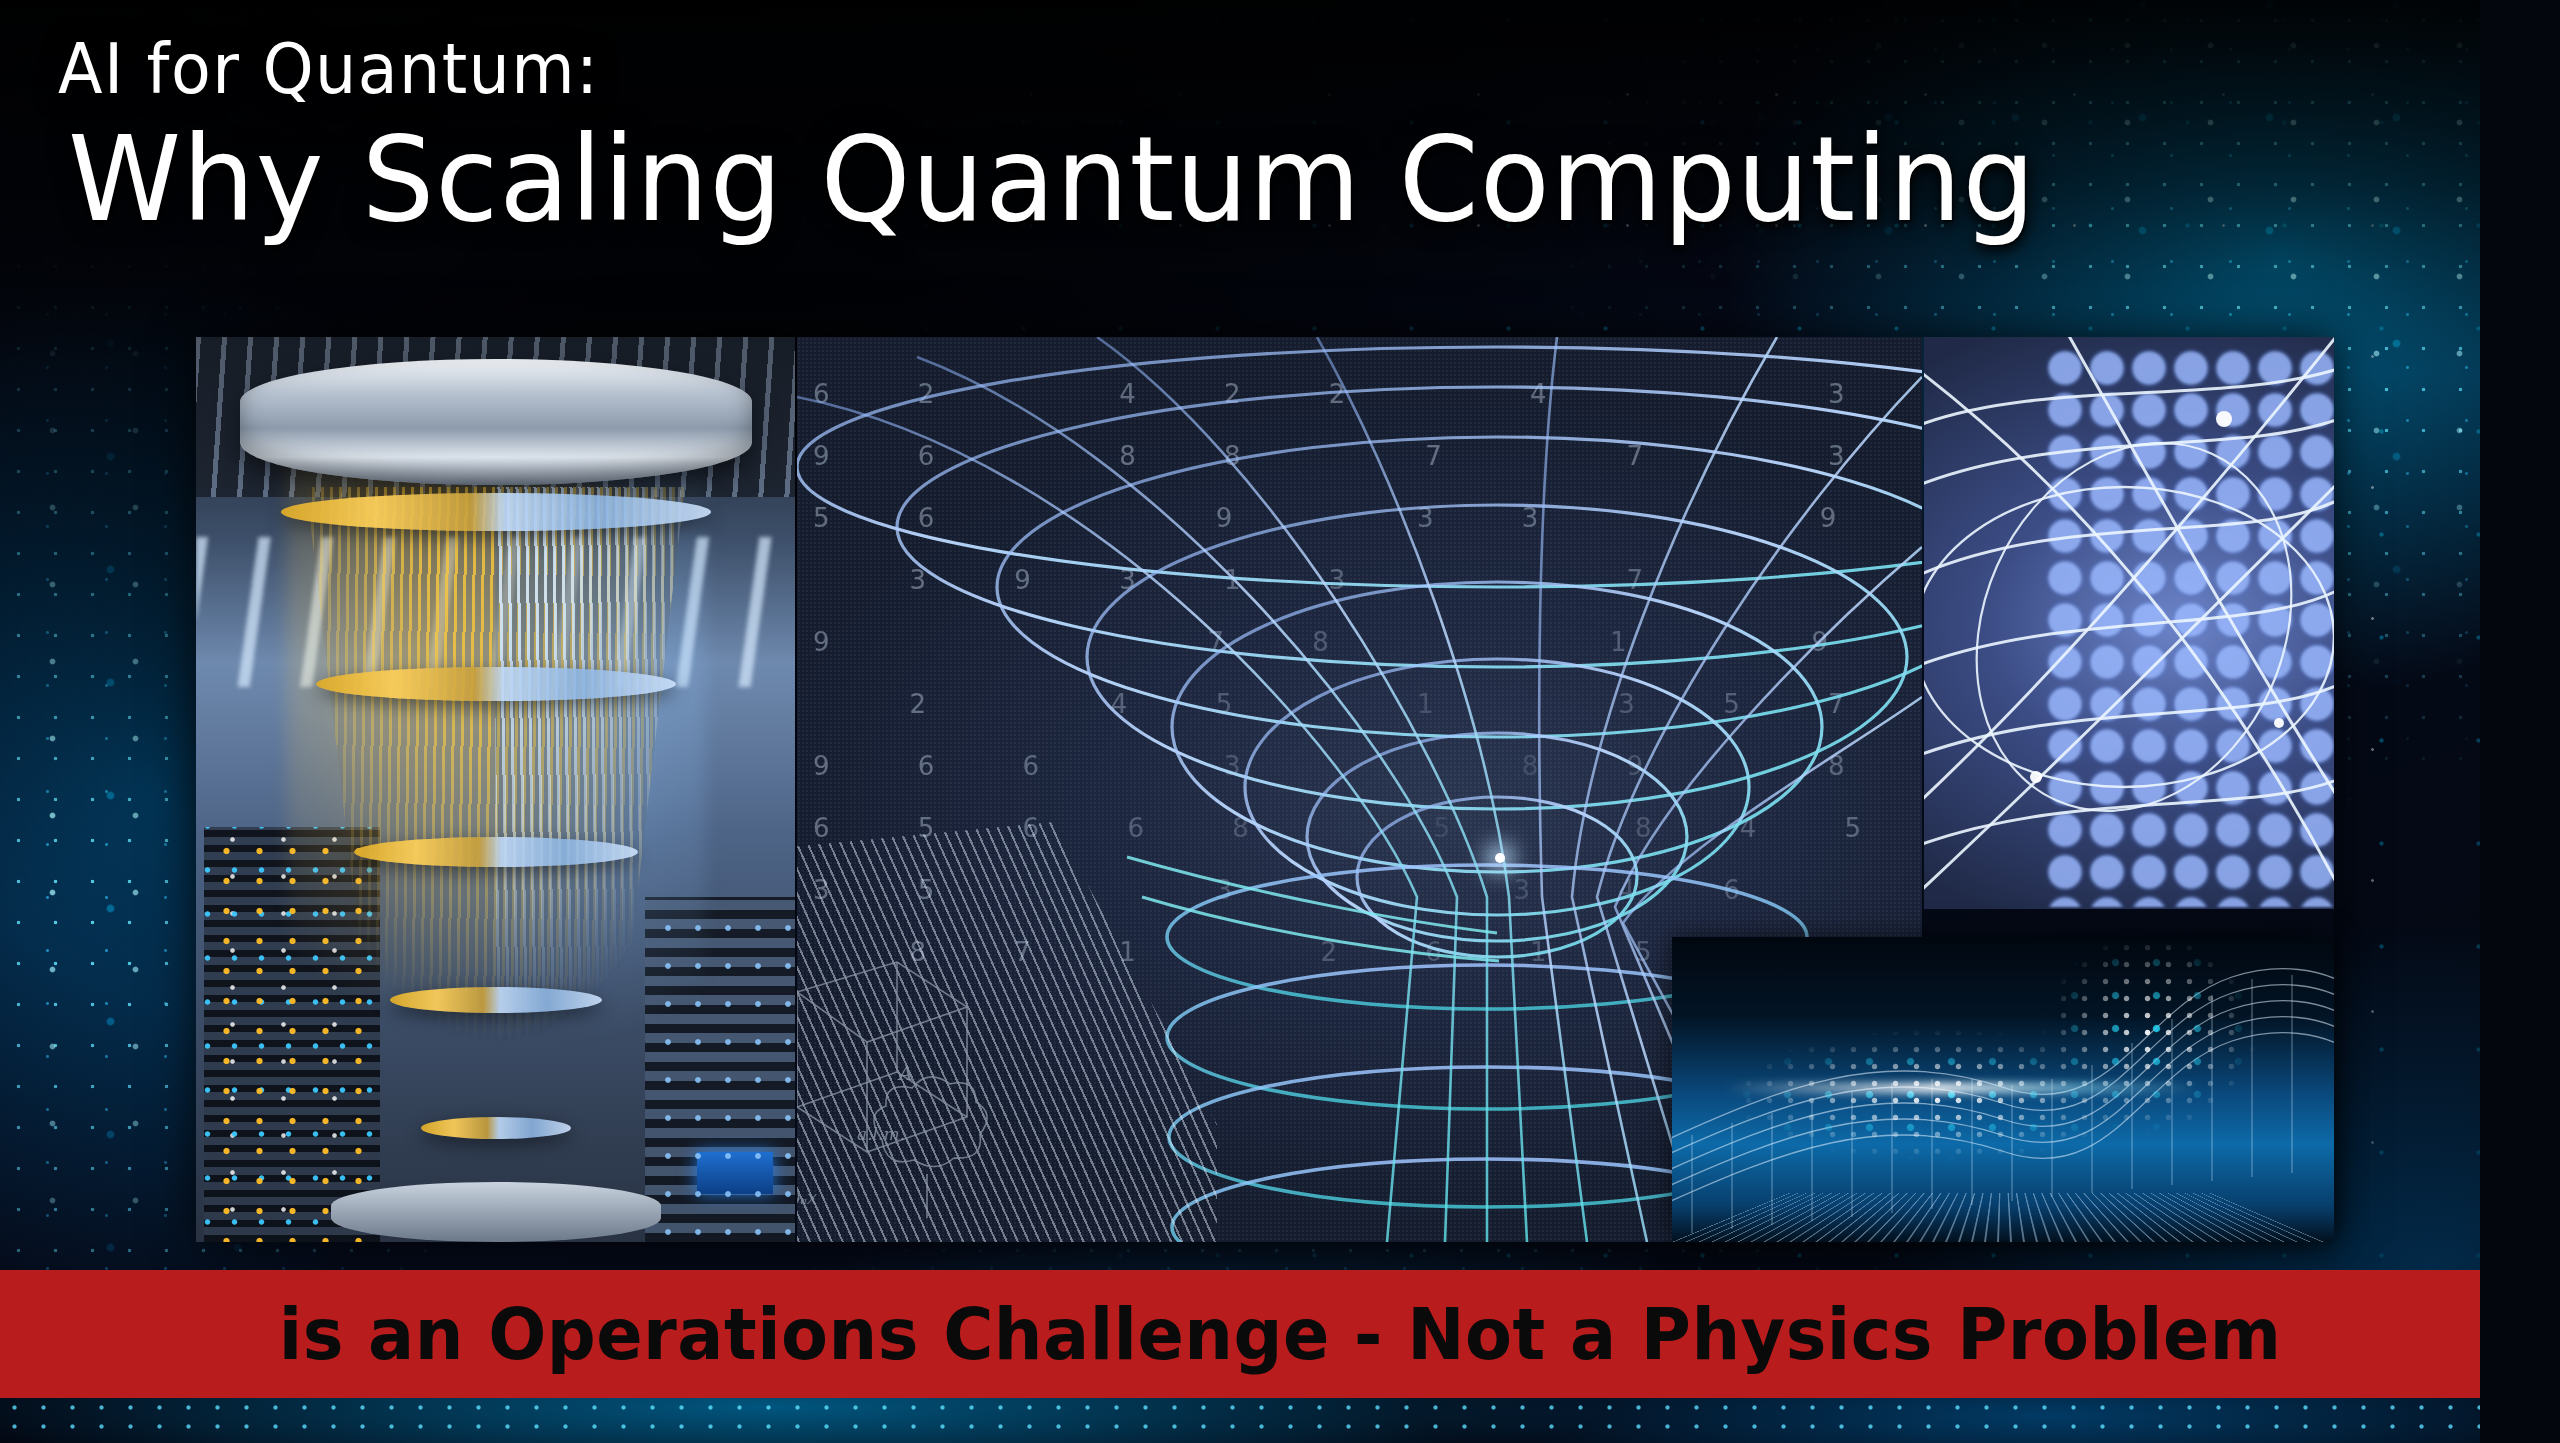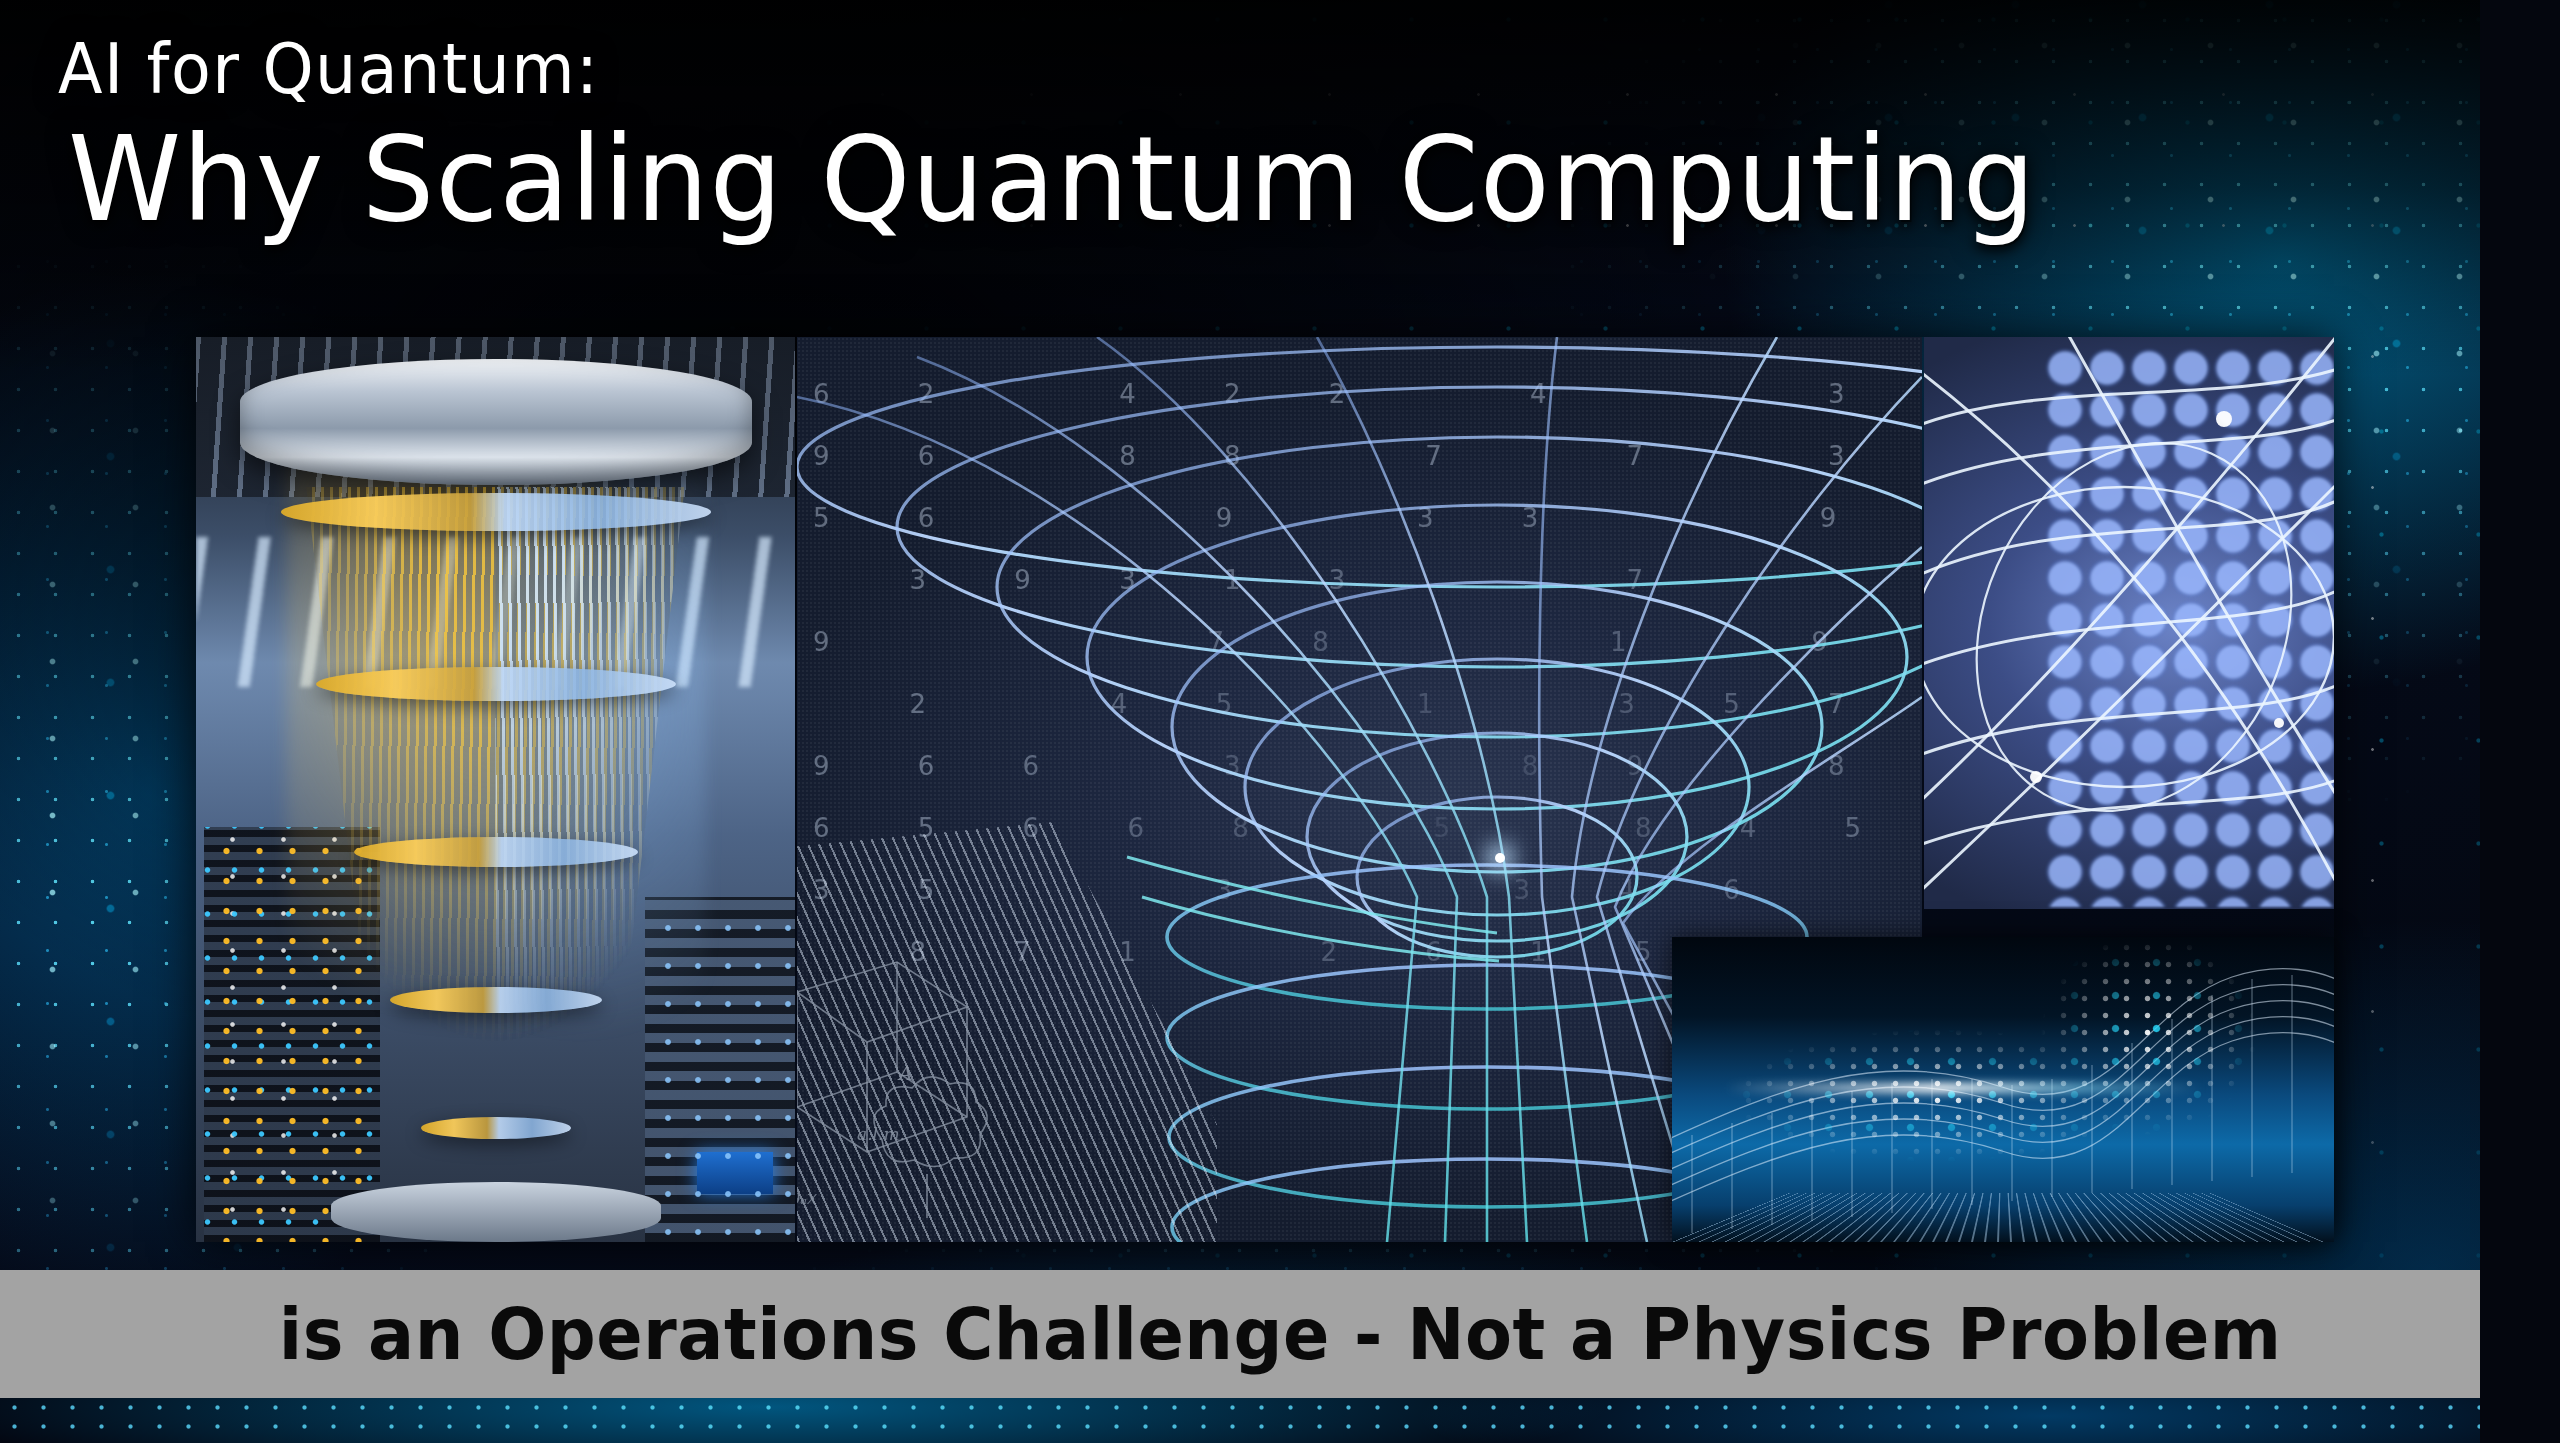--- a/index.html
+++ b/index.html
@@ -308,21 +308,21 @@
   }
   .wave-hotline{
     position:absolute; left:8%; top:48%; width:72%; height:10px;
     background:linear-gradient(90deg, rgba(255,255,255,0), rgba(255,255,255,.98) 45%, rgba(160,235,255,.5) 75%, transparent);
     filter:blur(4px);
   }
 
   
   .subtitle-bar{
     position:absolute; left:0; top:1270px; width:2560px; height:128px;
-    background:#a3a3a3;
+    background:#b91c1c;
     z-index:50;
     display:flex; align-items:center; justify-content:center;
   }
   .subtitle-text{
     font-family:"DejaVu Sans", sans-serif;
     font-size:72px; font-weight:700; color:#0a0a0a;
     letter-spacing:.5px; white-space:nowrap;
     transform:scaleX(.95); transform-origin:center;
   }
 

